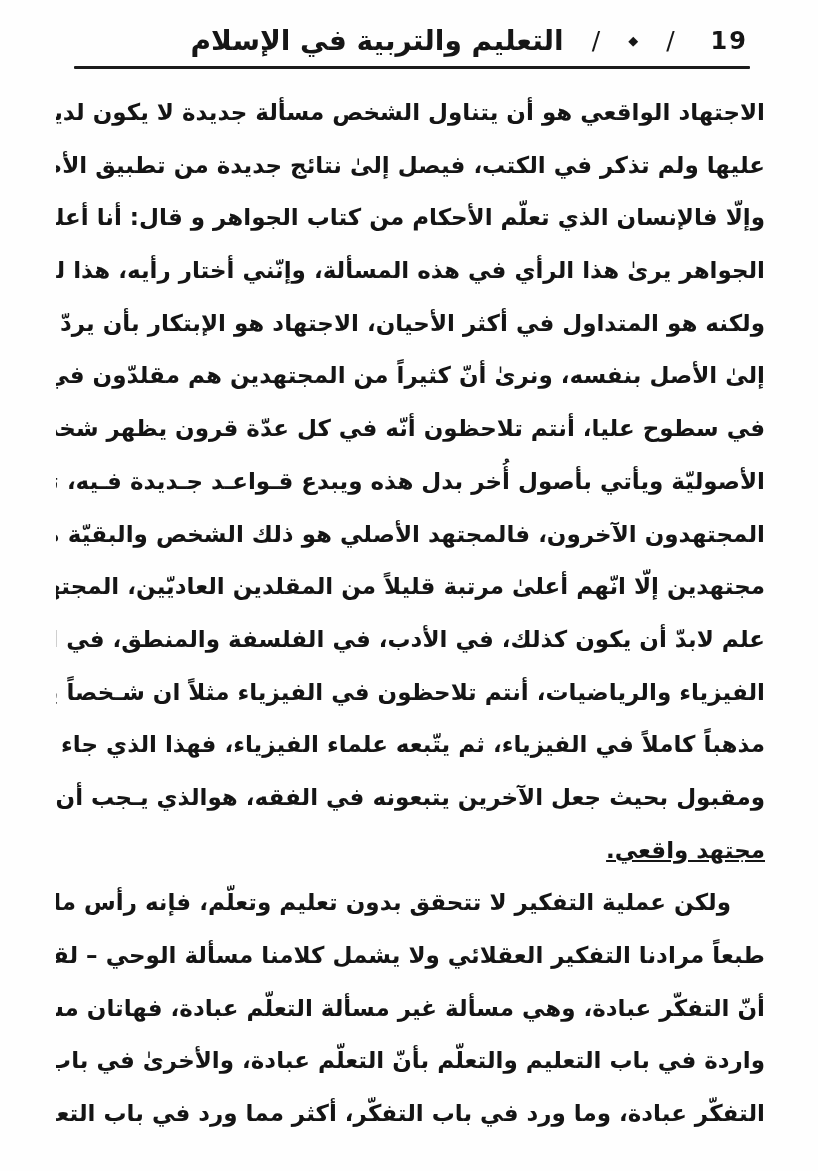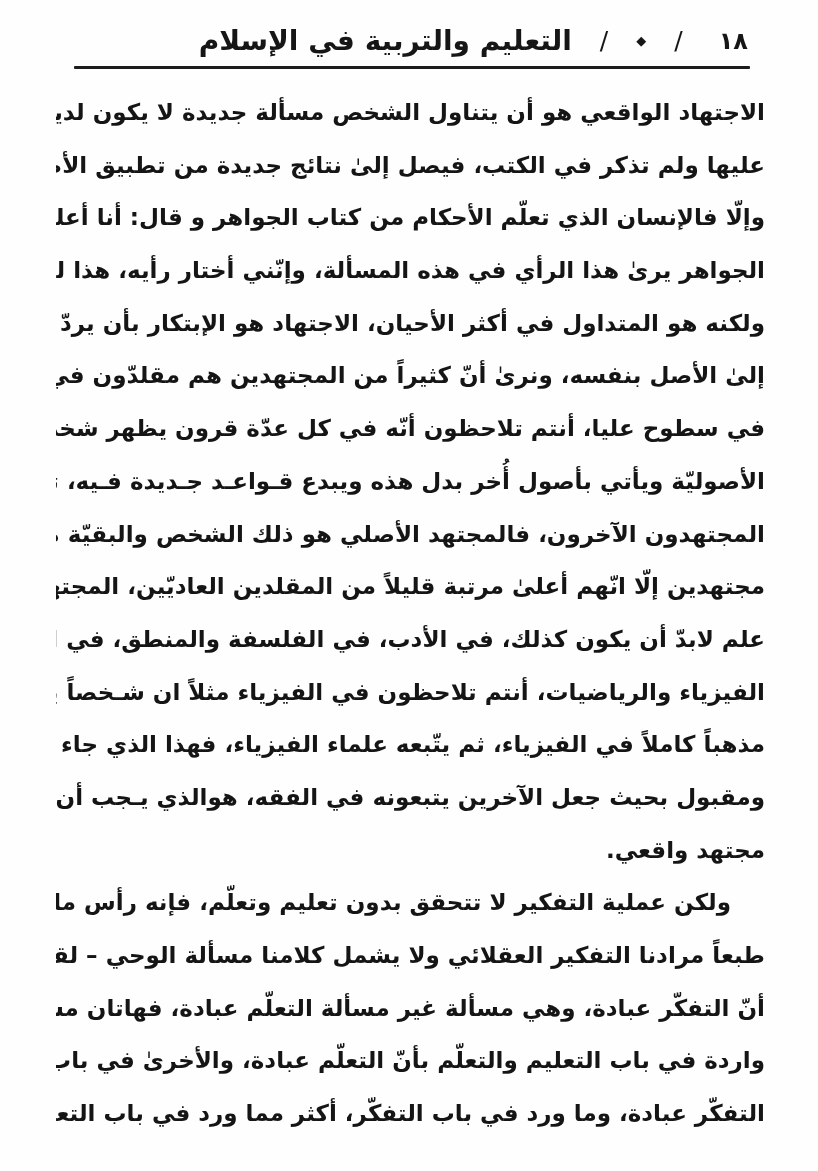--- a/index.html
+++ b/index.html
@@ -70,32 +70,33 @@
     line-height: 52.7px;
     overflow: hidden;
     text-align: justify;
     text-align-last: justify;
     text-justify: inter-word;
     white-space: nowrap;
   }
   .line.short {
     text-align: right;
     text-align-last: right;
+    text-decoration: underline;
   }
   .line.indent {
     padding-right: 34px;
   }
 </style>
 </head>
 <body>
 
 <div class="page">
 
   <div class="header-row">
-    <span class="page-num">١٨</span>
+    <span class="page-num">19</span>
     <span class="slash">/</span>
     <span class="diamond">◆</span>
     <span class="slash">/</span>
     <span class="book-title">التعليم والتربية في الإسلام</span>
   </div>
 
   <div class="header-rule"></div>
 
   <div class="body-text">
     <div class="line">الاجتهاد الواقعي هو أن يتناول الشخص مسألة جديدة لا يكون لديه اطلّاع سابق</div>

